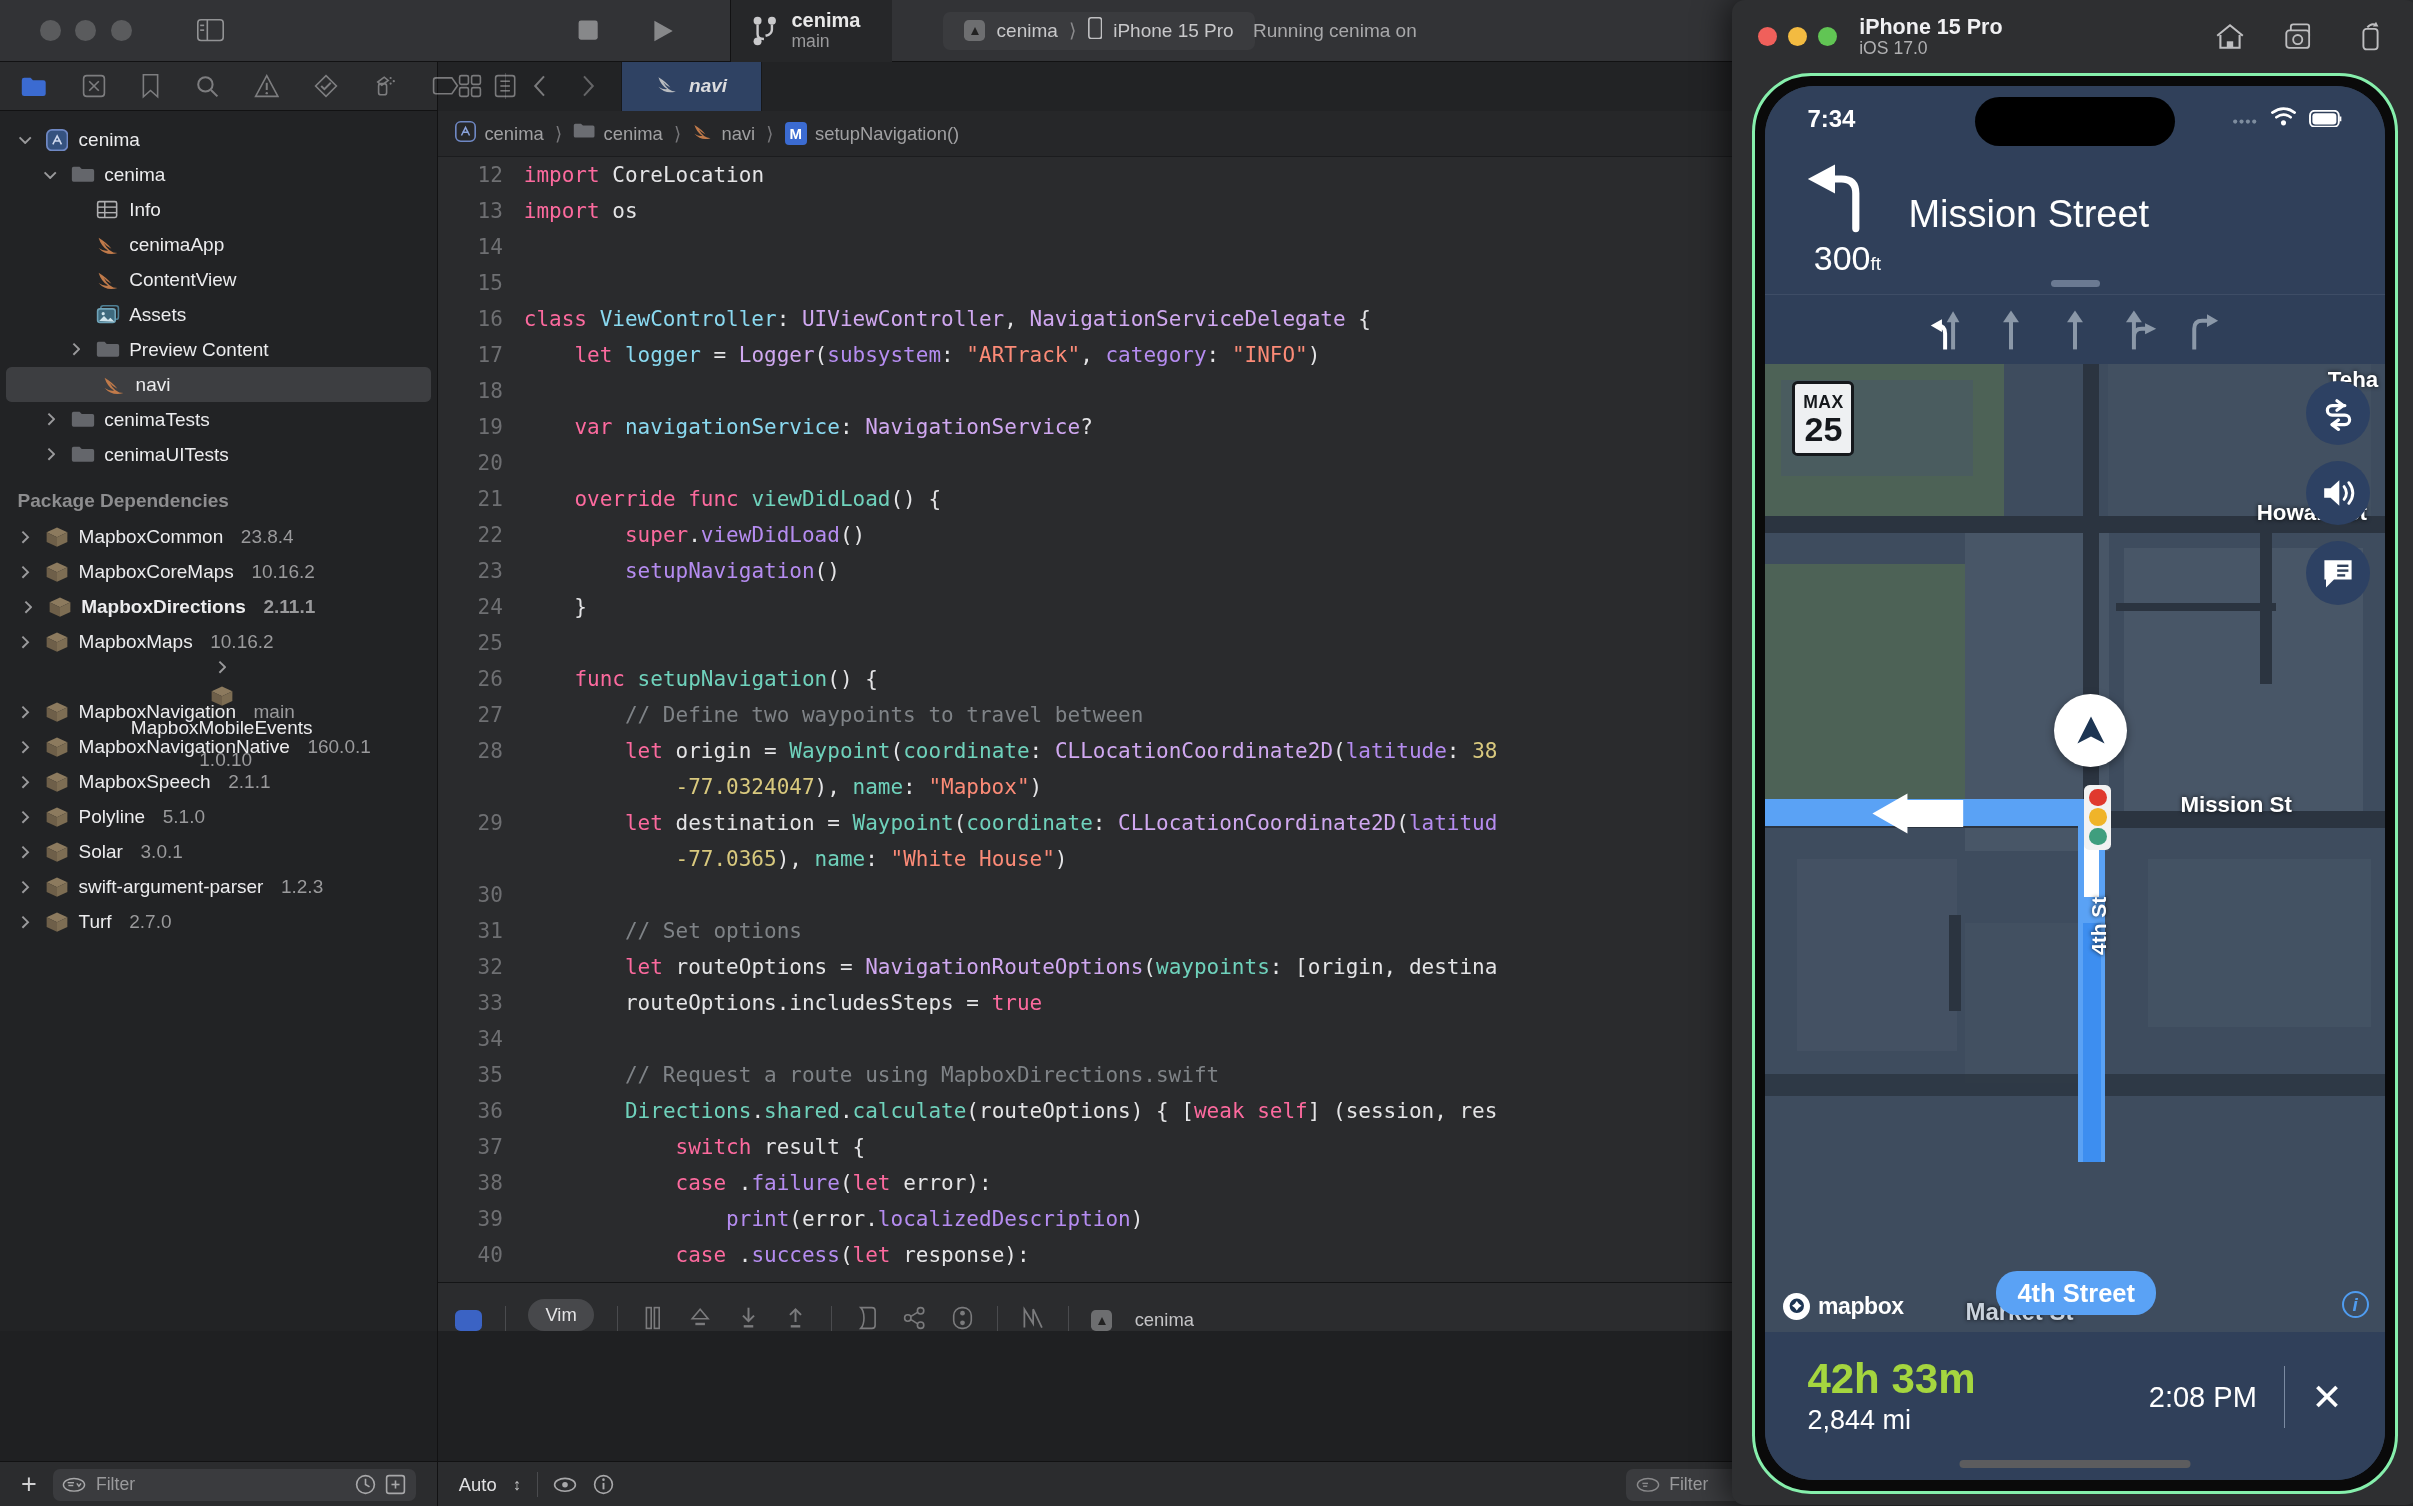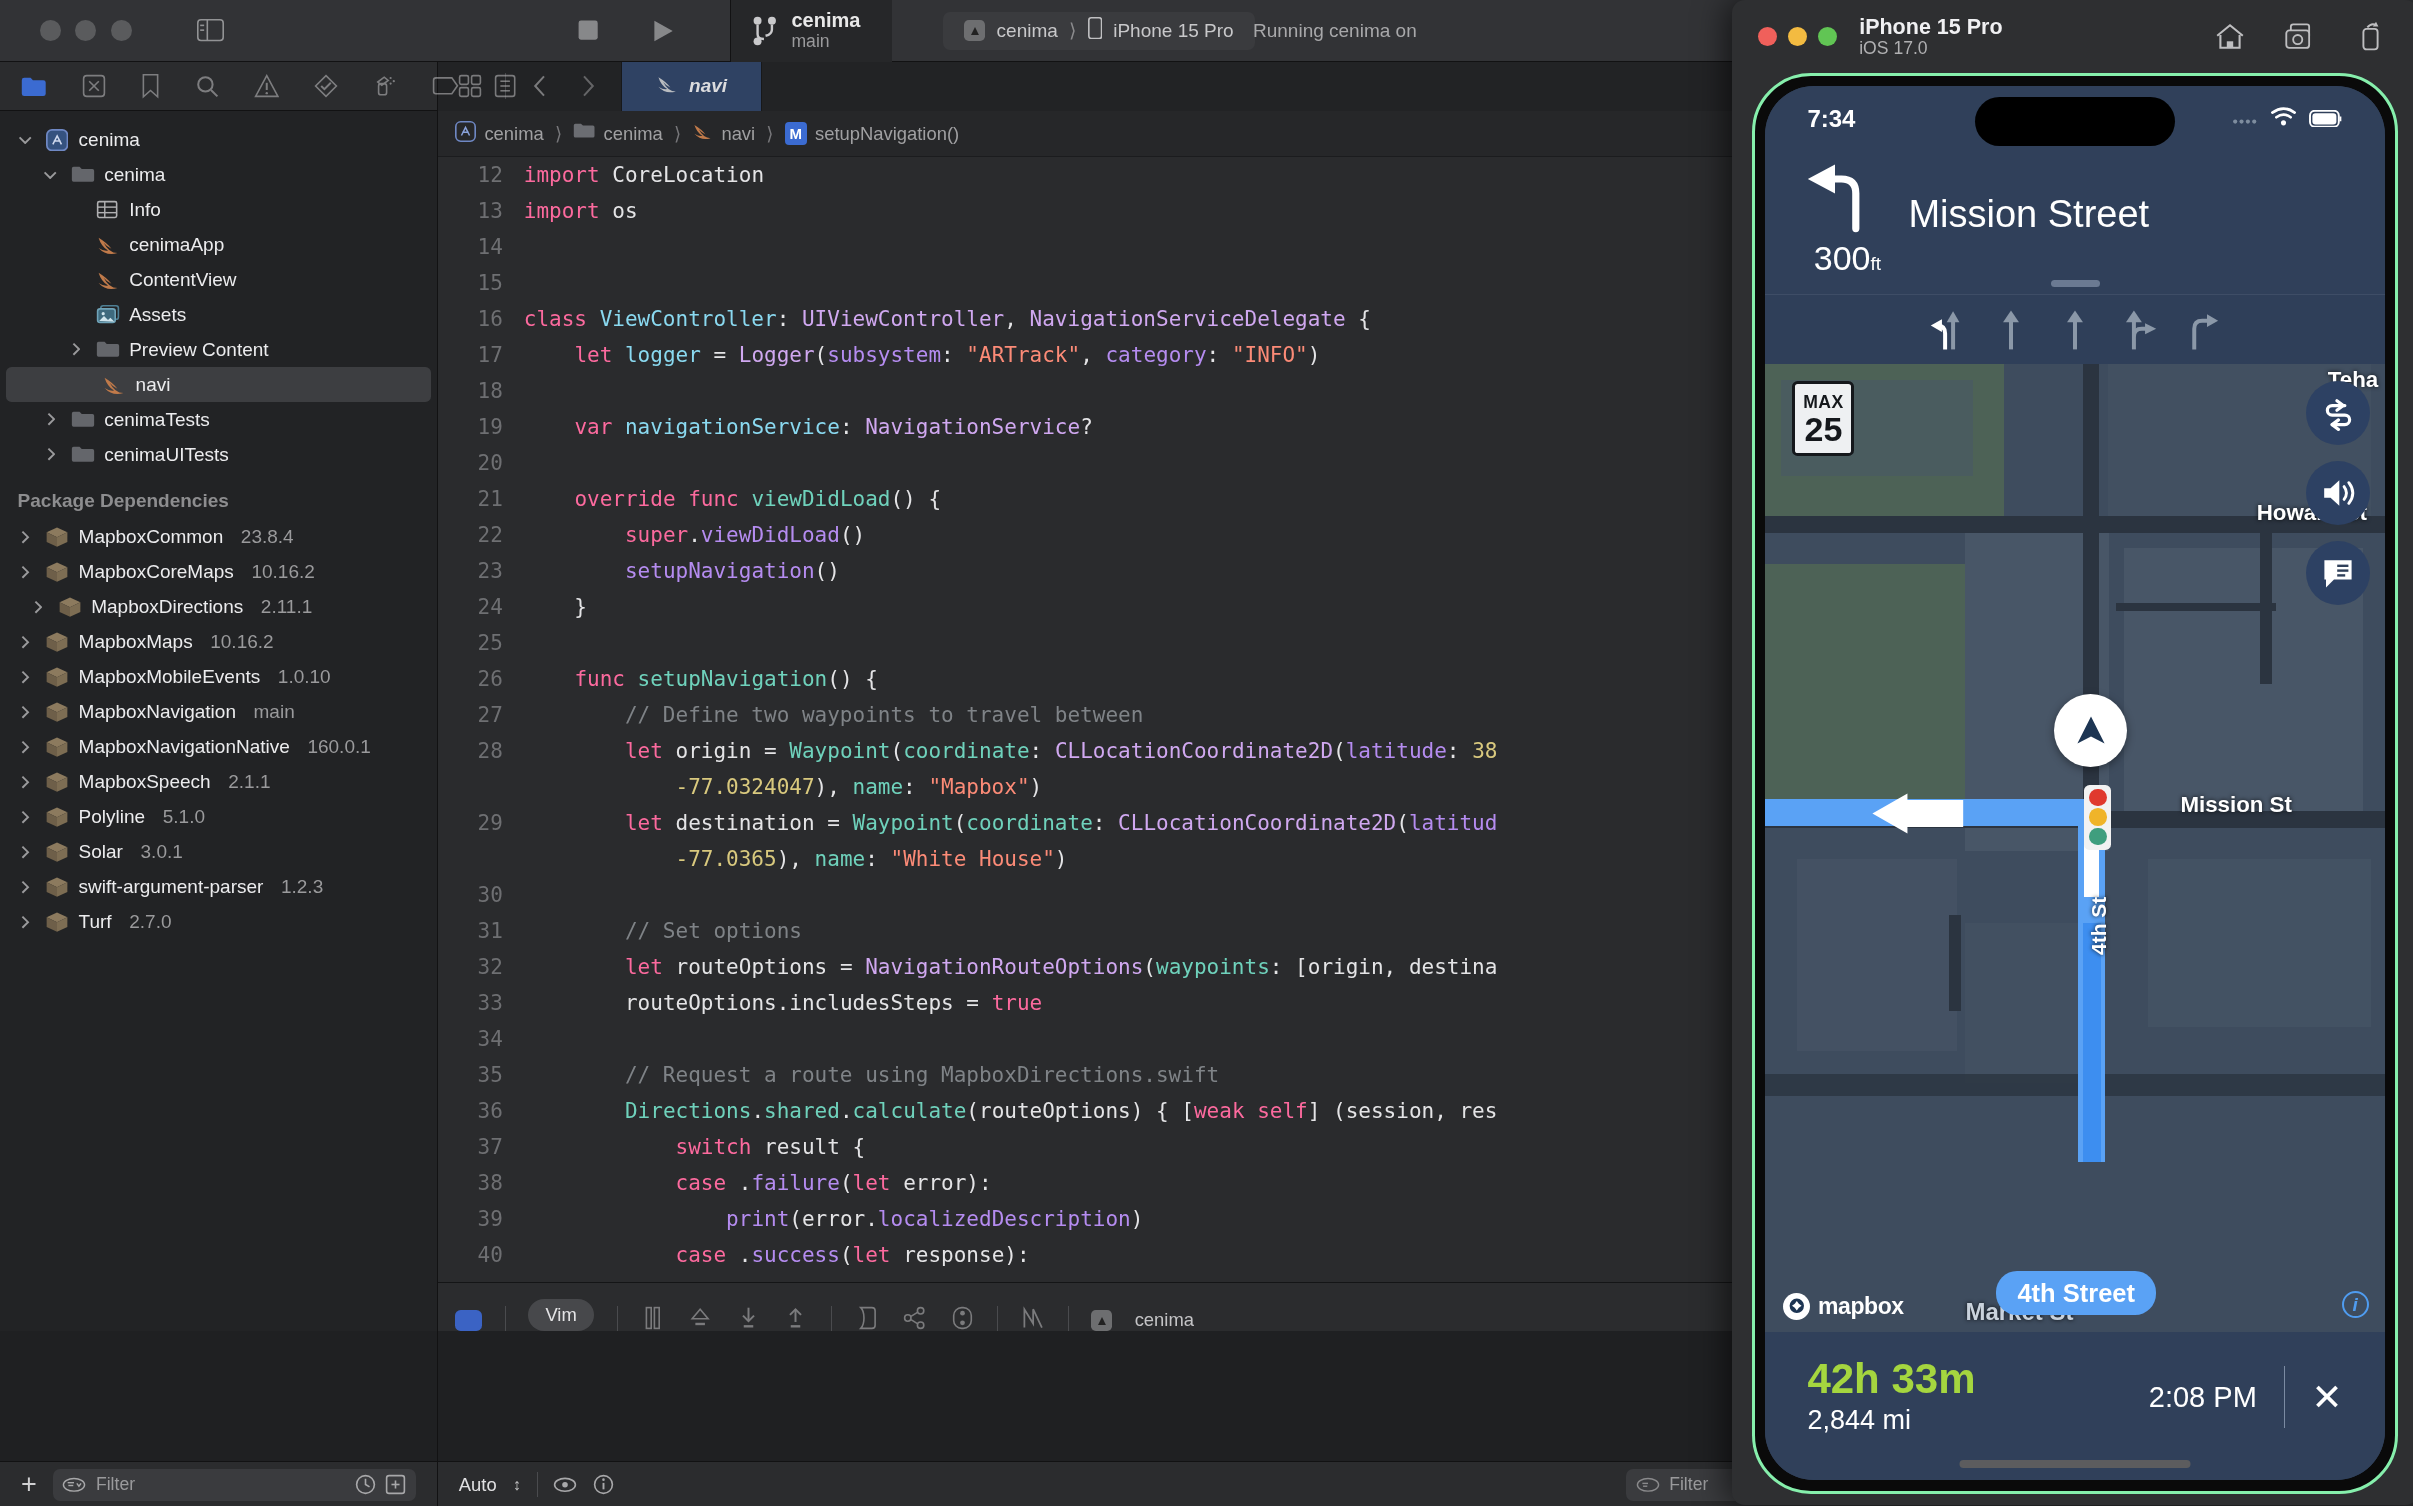--- a/index.html
+++ b/index.html
@@ -460,21 +460,21 @@
             <span class="ticon">
               <svg width="24" height="22.3" viewBox="0 0 30 28">
                 <path d="M15 2 L28 8 L15 14 L2 8z" fill="#8c7a5e"></path>
                 <path d="M2 8 v12 l13 6 V14z" fill="#6e5f49"></path>
                 <path d="M28 8 v12 l-13 6 V14z" fill="#7d6d53"></path>
               </svg>
             </span>
             <span>MapboxCoreMaps</span>
             <span class="tver">10.16.2</span>
           </div>
-          <div class="trow" style="padding-left: 27px;">
+          <div class="trow" style="padding-left: 17px; font-weight: bold;">
             <span class="tw">
               <svg width="9.6" height="14.4" viewBox="0 0 12 18">
                 <polyline points="3,2 10,9 3,16" fill="none" stroke="#9a9a9c" stroke-width="2.4"></polyline>
               </svg>
             </span>
             <span class="ticon">
               <svg width="24" height="22.3" viewBox="0 0 30 28">
                 <path d="M15 2 L28 8 L15 14 L2 8z" fill="#8c7a5e"></path>
                 <path d="M2 8 v12 l13 6 V14z" fill="#6e5f49"></path>
                 <path d="M28 8 v12 l-13 6 V14z" fill="#7d6d53"></path>
@@ -492,21 +492,21 @@
             <span class="ticon">
               <svg width="24" height="22.3" viewBox="0 0 30 28">
                 <path d="M15 2 L28 8 L15 14 L2 8z" fill="#8c7a5e"></path>
                 <path d="M2 8 v12 l13 6 V14z" fill="#6e5f49"></path>
                 <path d="M28 8 v12 l-13 6 V14z" fill="#7d6d53"></path>
               </svg>
             </span>
             <span>MapboxMaps</span>
             <span class="tver">10.16.2</span>
           </div>
-          <div class="trow" style="padding-left: 14.4px;">
+          <div class="trow" style="padding-left: 14.4px; flex-direction: column;">
             <span class="tw">
               <svg width="9.6" height="14.4" viewBox="0 0 12 18">
                 <polyline points="3,2 10,9 3,16" fill="none" stroke="#9a9a9c" stroke-width="2.4"></polyline>
               </svg>
             </span>
             <span class="ticon">
               <svg width="24" height="22.3" viewBox="0 0 30 28">
                 <path d="M15 2 L28 8 L15 14 L2 8z" fill="#8c7a5e"></path>
                 <path d="M2 8 v12 l13 6 V14z" fill="#6e5f49"></path>
                 <path d="M28 8 v12 l-13 6 V14z" fill="#7d6d53"></path>

